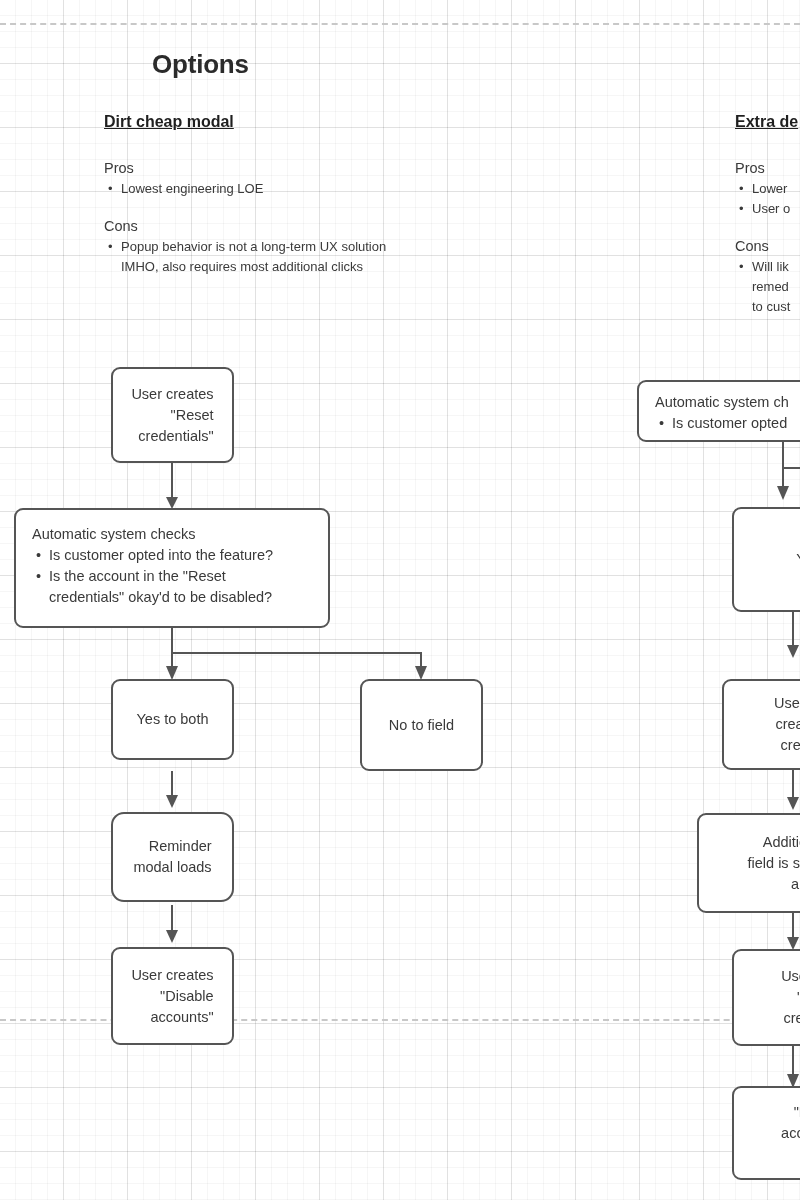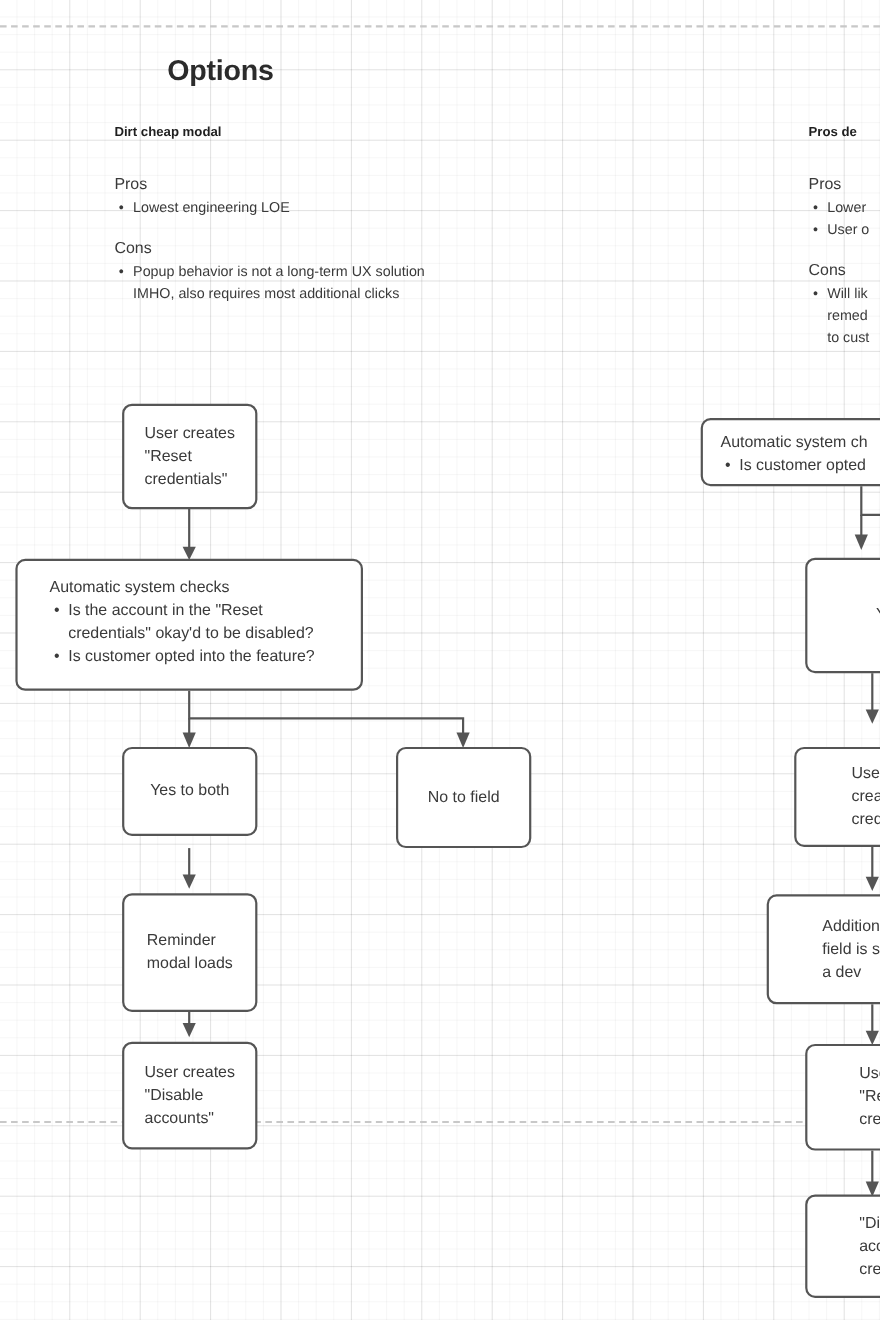--- a/index.html
+++ b/index.html
@@ -47,24 +47,25 @@
   .page-title {
     position: absolute;
     font-size: 26px;
     font-weight: bold;
     color: #2b2b2b;
     letter-spacing: -0.2px;
     white-space: nowrap;
   }
   .col-title {
     position: absolute;
-    font-size: 12px;
+    font-size: 16px;
     font-weight: bold;
     color: #1f1f1f;
     white-space: nowrap;
+    text-decoration: underline;
   }
   .pc-label {
     position: absolute;
     font-size: 14.5px;
     color: #3a3a3a;
     white-space: nowrap;
     text-align: center;
   }
   .pc-list {
     position: absolute;
@@ -95,26 +96,26 @@
     border: 2px solid #555555;
     border-radius: 9px;
     color: #3a3a3a;
     font-size: 14.5px;
     line-height: 21px;
   }
   .node.centered {
     display: flex;
     align-items: center;
     justify-content: center;
-    text-align: left;
+    text-align: right;
     white-space: pre-line;
     padding: 6px 10px;
   }
   .node.listbox {
-    padding: 14px 14px 14px 29px;
+    padding: 14px 14px 14px 16px;
     text-align: left;
   }
   .node .lb-head {
     display: block;
   }
   .node ul.lb-items {
     margin: 0;
     padding: 0;
     list-style: none;
   }
@@ -183,38 +184,38 @@
     <polygon points="166,930 178,930 172,943"></polygon>
   </svg>
 
   <div class="node centered" style="left:111px; top:367px; width:123px; height:96px;">User creates
 "Reset
 credentials"</div>
 
   <div class="node listbox" style="left:14px; top:508px; width:316px; height:120px;">
     <span class="lb-head">Automatic system checks</span>
     <ul class="lb-items">
+      <li>Is customer opted into the feature?</li>
       <li>Is the account in the "Reset
 credentials" okay'd to be disabled?</li>
-      <li>Is customer opted into the feature?</li>
     </ul>
   </div>
 
   <div class="node centered" style="left:111px; top:679px; width:123px; height:81px;">Yes to both</div>
 
   <div class="node centered" style="left:360px; top:679px; width:123px; height:92px;">No to field</div>
 
-  <div class="node centered" style="left:111px; top:812px; width:123px; height:108px;">Reminder
+  <div class="node centered" style="left:111px; top:812px; width:123px; height:90px;border-radius:13px;">Reminder
 modal loads</div>
 
   <div class="node centered" style="left:111px; top:947px; width:123px; height:98px;">User creates
 "Disable
 accounts"</div>
 
-  <div class="col-title" style="left:735px; top:113px;">Pros de</div>
+  <div class="col-title" style="left:735px; top:113px;">Extra de</div>
 
   <div class="pc-label" style="left:735px; top:160px;">Pros</div>
   <ul class="pc-list" style="left:735px; top:179px; width:320px;">
     <li>Lower </li>
     <li>User o</li>
   </ul>
 
   <div class="pc-label" style="left:735px; top:238px;">Cons</div>
   <ul class="pc-list" style="left:735px; top:257px; width:320px;">
     <li>Will lik

